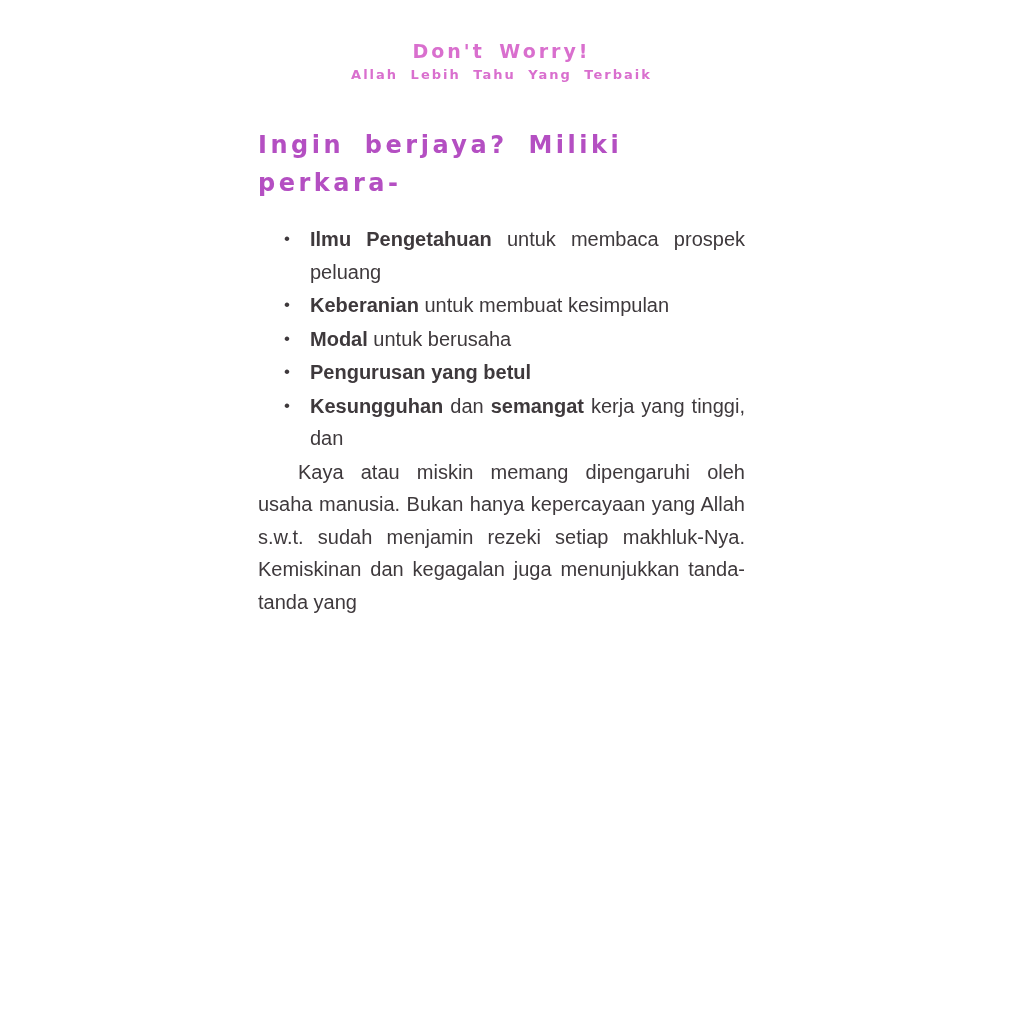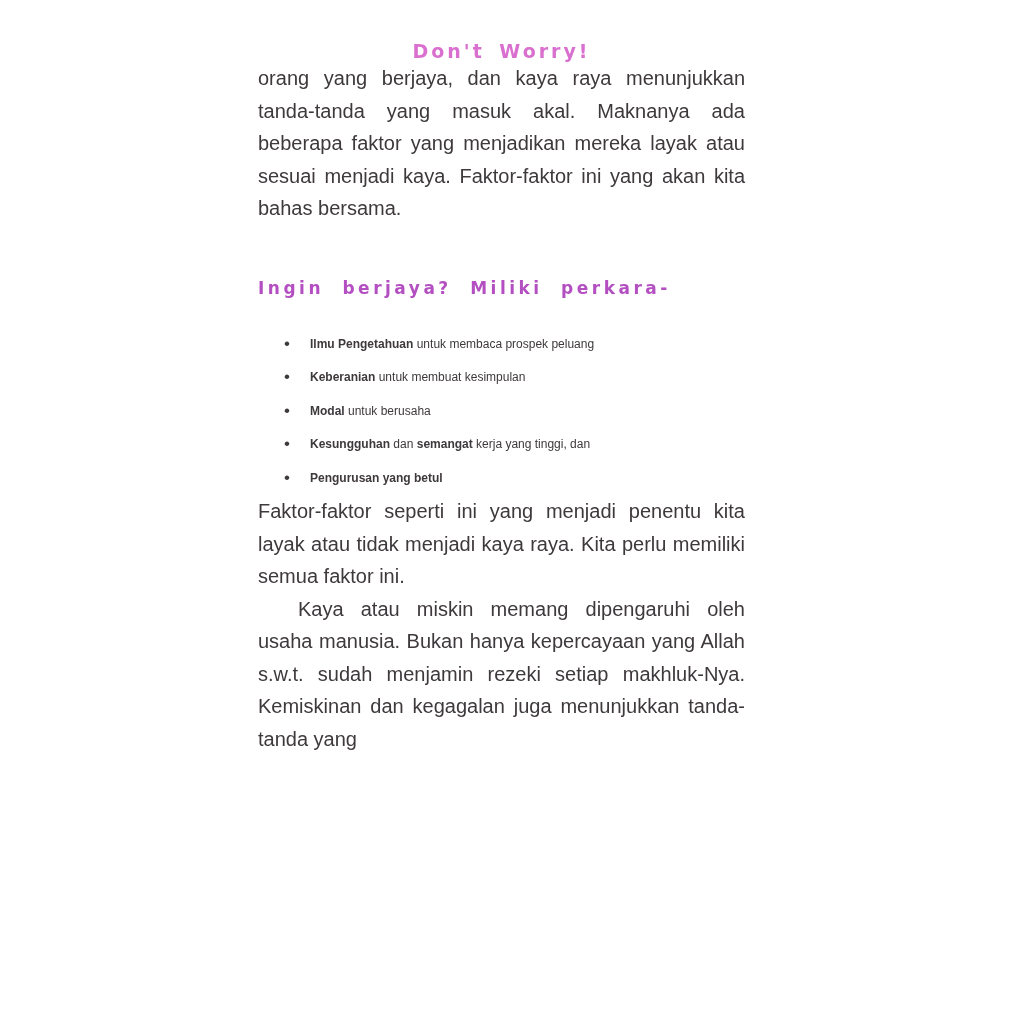--- a/index.html
+++ b/index.html
@@ -46,36 +46,36 @@
   }
   .para-1 { margin-top: 40px; }
   .para-2 { margin-top: 11px; }
   .para-3 { margin-top: 17px; }
   .para-4 { margin-top: 27px; }
   .indent-first { text-indent: 40px; }
 
   
   .section-heading {
     margin: 44px 0 0 0;
-    font-size: 17px;
+    font-size: 24px;
     line-height: 38px;
     letter-spacing: 3.5px;
     word-spacing: 9px;
     color: var(--heading-purple, #b44fc2);
   }
 
   
   ul.factors {
     list-style: none;
     margin: 21px 0 0 0;
     padding: 0 0 0 52px;
   }
   ul.factors li {
     position: relative;
-    font-size: 12px;
+    font-size: 20px;
     line-height: 32.5px;
     text-align: justify;
     margin-bottom: 1px;
   }
   ul.factors li::before {
     content: "\2022";
     position: absolute;
     left: -26px;
     top: 0;
     font-size: 17px;
@@ -92,38 +92,37 @@
 </style>
 </head>
 <body style="--header-pink: #d96fce; --heading-purple: #b44fc2; --page-number-pink: #a94ba2; --butterfly-pink: #eeaede; --body-text: #3e393c;">
 
 <div class="page">
 
   <div class="content">
 
     <div class="header">
       <div class="header-title comic">Don't Worry!</div>
+      <div class="header-subtitle comic">Allah Lebih Tahu Yang Terbaik</div>
     </div>
 
-    <p class="para para-1">orang yang berjaya, dan kaya raya menunjukkan tanda-tanda yang masuk akal. Maknanya ada beberapa faktor yang menjadikan mereka layak atau sesuai menjadi kaya. Faktor-faktor ini yang akan kita bahas bersama.</p>
 
     <h2 class="section-heading comic">
       <span>Ingin berjaya? Miliki perkara-</span><br>
     </h2>
 
 
     <ul class="factors" id="bullet-list">
         <li><span class="b">Ilmu Pengetahuan</span><span> untuk membaca prospek peluang</span></li>
         <li><span class="b">Keberanian</span><span> untuk membuat kesimpulan</span></li>
         <li><span class="b">Modal</span><span> untuk berusaha</span></li>
+        <li><span class="b">Pengurusan yang betul</span></li>
         <li><span class="b">Kesungguhan</span><span> dan </span><span class="b">semangat</span><span> kerja yang tinggi, dan</span></li>
-        <li><span class="b">Pengurusan yang betul</span></li>
       </ul>
 
-    <p class="para para-3">Faktor-faktor seperti ini yang menjadi penentu kita layak atau tidak menjadi kaya raya. Kita perlu memiliki semua faktor ini.</p>
 
     <p class="para para-4 indent-first">Kaya atau miskin memang dipengaruhi oleh usaha manusia. Bukan hanya kepercayaan yang Allah s.w.t. sudah menjamin rezeki setiap makhluk-Nya. Kemiskinan dan kegagalan juga menunjukkan tanda-tanda yang</p>
 
   </div>
 
   <div class="footer">
     
     
   </div>
 

